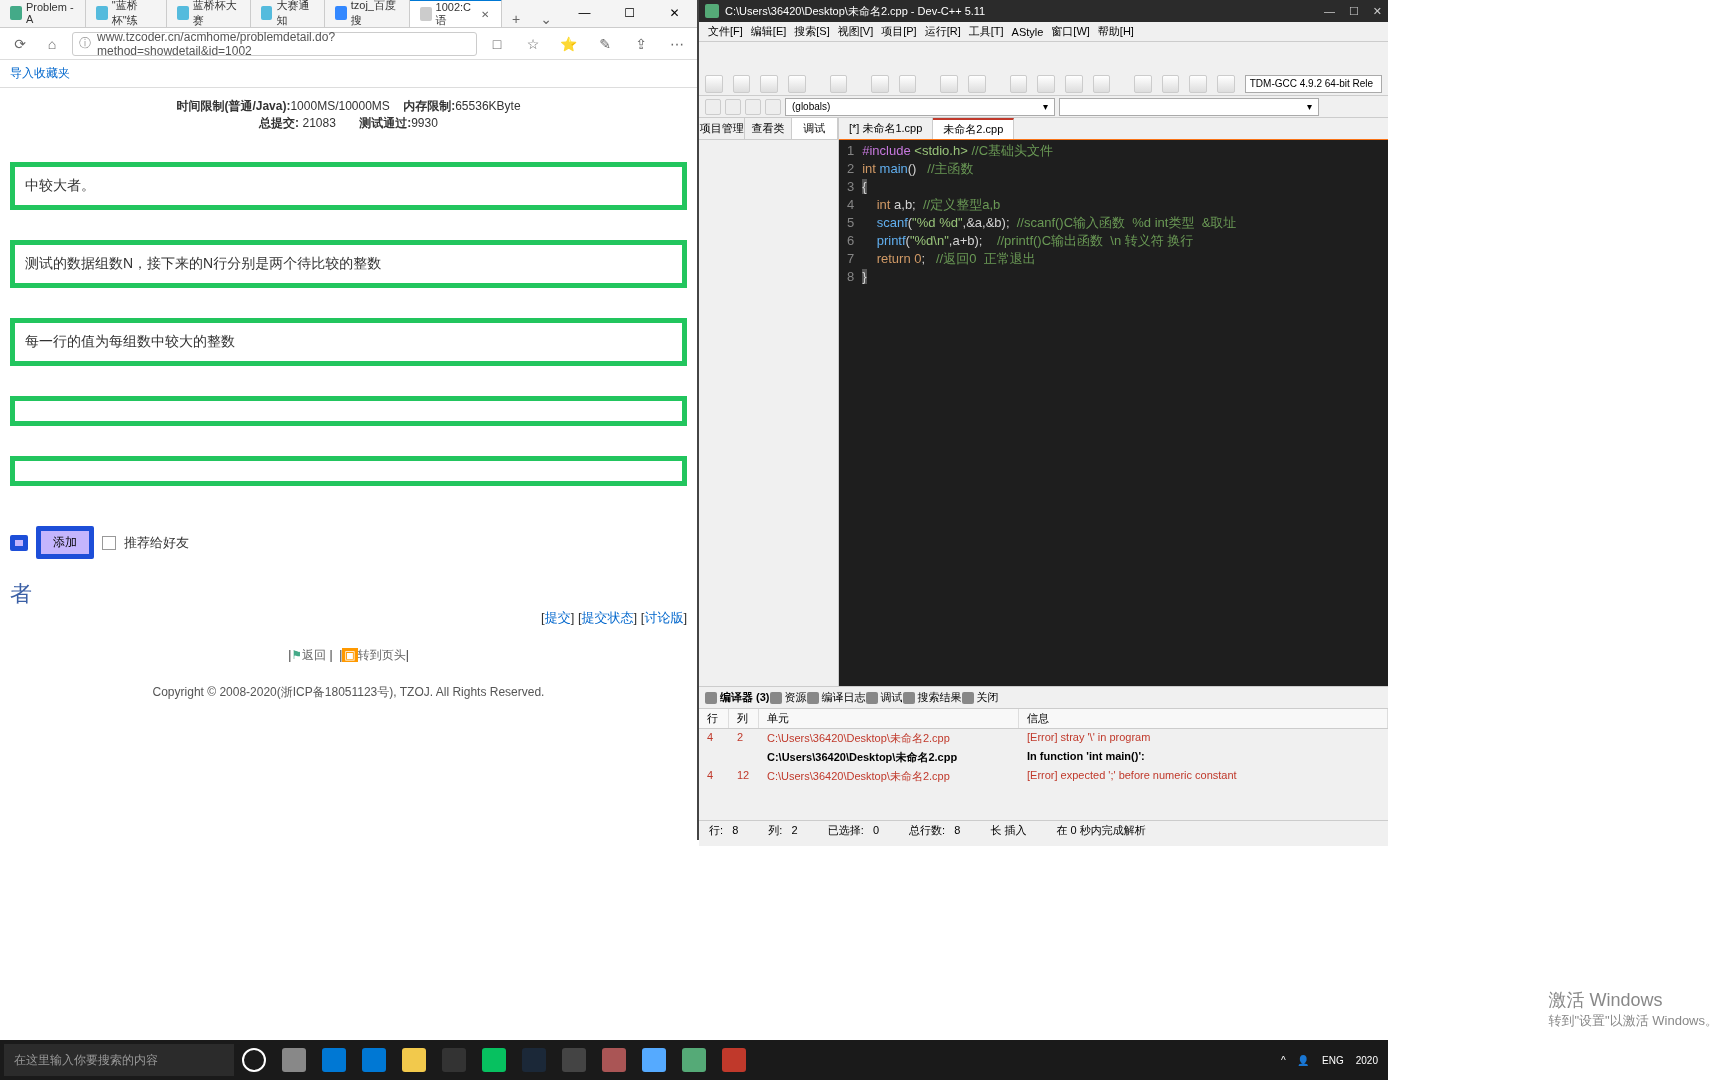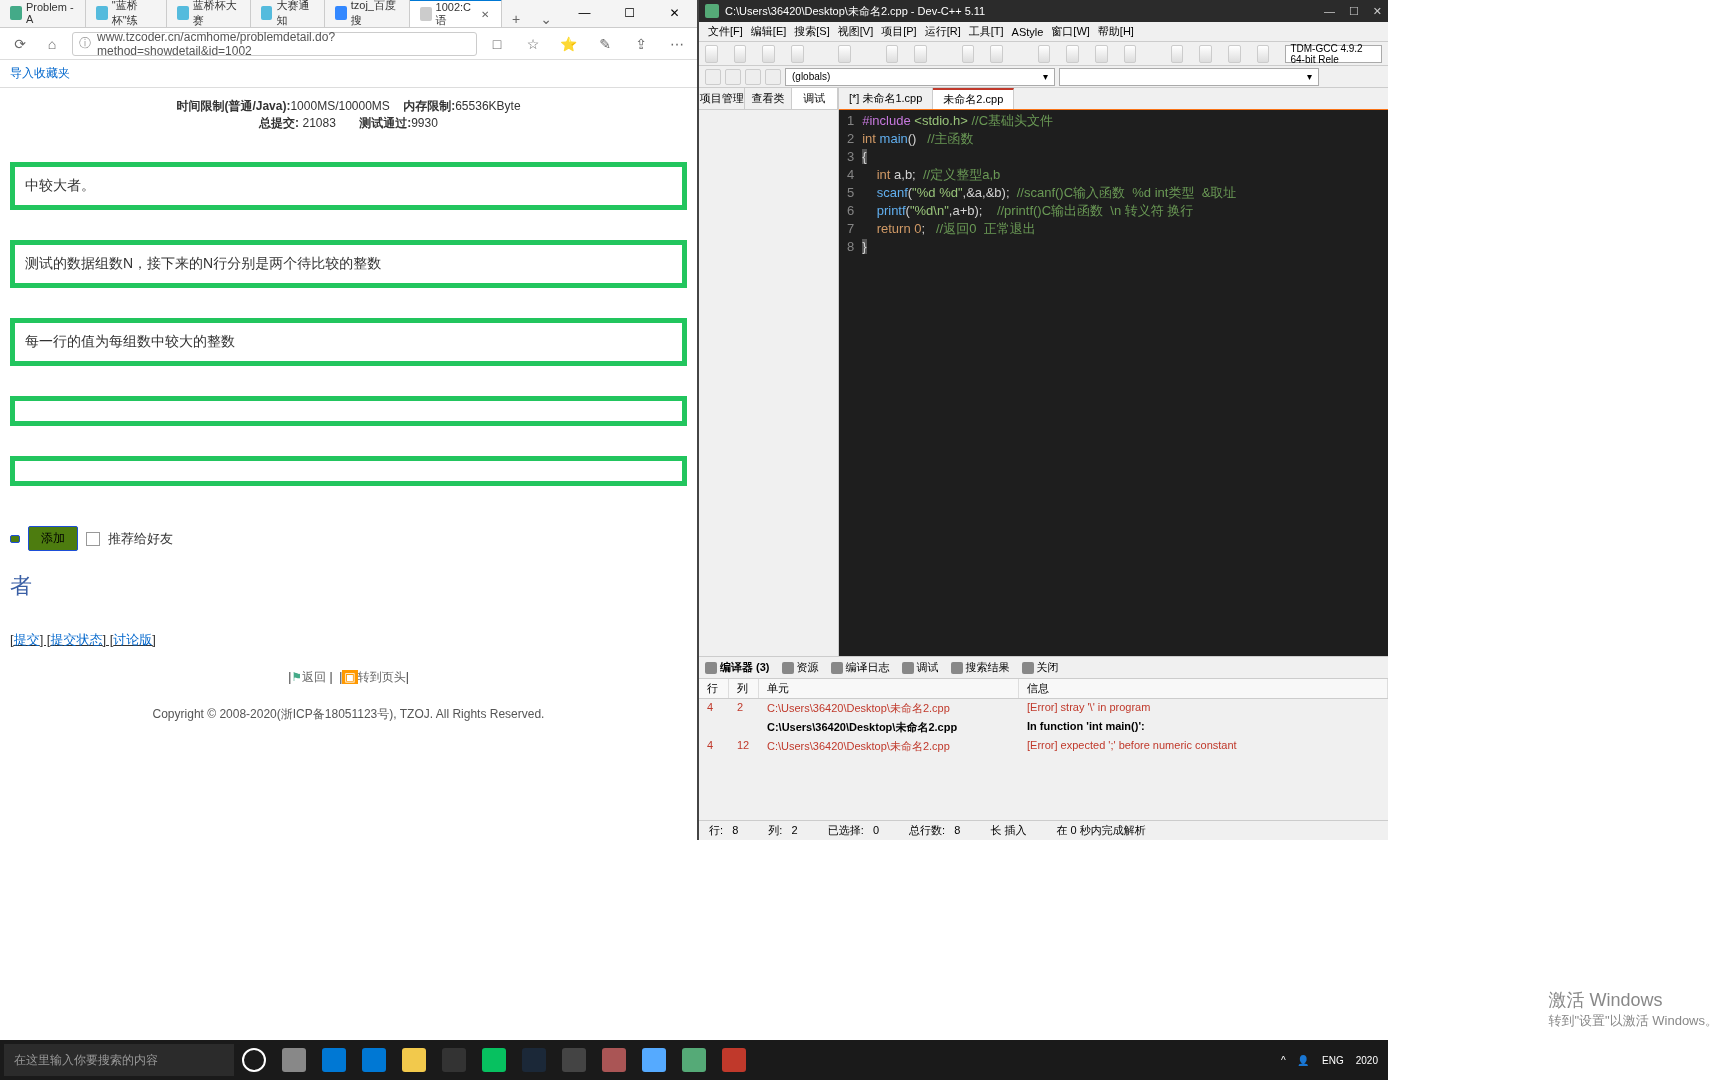--- a/index.html
+++ b/index.html
@@ -23,41 +23,41 @@
 .addr-right { display: flex; gap: 12px; }
 
 .bookmark-bar { height: 28px; display: flex; align-items: center; padding: 0 10px; font-size: 12px; color: #333; border-bottom: 1px solid #ddd; }
 .bookmark-link { color: #0066cc; cursor: pointer; }
 
 .page-content { padding: 10px; font-size: 13px; color: #333; }
 .page-meta { text-align: center; font-size: 12px; margin-bottom: 10px; }
 .page-meta b { font-weight: bold; }
 .section-box { border: 5px solid #22c55e; margin: 30px 0; padding: 10px; font-size: 14px; }
 .add-btn-row { display: flex; align-items: center; gap: 8px; margin-top: 40px; }
-.add-btn { border: 1px solid #1d4ed8; background: #4d7c0f; padding: 3px 12px; font-size: 12px; border-radius: 2px; }
+.add-btn { border: 5px solid #1d4ed8; background: #c4b5fd; padding: 3px 12px; font-size: 12px; border-radius: 2px; }
 .checkbox-sq { width: 14px; height: 14px; border: 1px solid #999; }
 .big-text { color: #3a5fa5; font-size: 22px; margin-top: 20px; }
 
-.bottom-links { text-align: left; margin-top: 30px; font-size: 13px; text-decoration: underline; }
+.bottom-links { text-align: right; font-size: 13px; }
 .bottom-links a { color: #0066cc; }
 .return-row { text-align: center; margin-top: 20px; font-size: 12px; }
 .return-row .flag { color: #4a8; }
 .return-row a { color: #666; }
 .copyright { text-align: center; margin-top: 20px; font-size: 12px; color: #555; }
 
 
 .devcpp { position: absolute; left: 697px; top: 0; width: 691px; height: 840px; background: #f0f0f0; border-left: 2px solid #444; }
 .dc-title { height: 22px; background: #2b2b2b; color: #fff; font-size: 11px; display: flex; align-items: center; padding: 0 6px; }
 .dc-title-icon { width: 14px; height: 14px; background: #5a7; border-radius: 2px; margin-right: 6px; }
 .dc-win-controls { margin-left: auto; display: flex; gap: 14px; color: #ccc; font-size: 11px; }
 
 .dc-menu { height: 20px; background: #f0f0f0; display: flex; align-items: center; gap: 2px; padding: 0 6px; font-size: 11px; border-bottom: 1px solid #ccc; }
 .dc-menu-item { padding: 0 3px; }
 
-.dc-toolbar { height: 24px; background: #f0f0f0; display: flex; align-items: center; gap: 16px; padding: 0 6px; border-bottom: 1px solid #ccc; }
+.dc-toolbar { height: 24px; background: #f0f0f0; display: flex; align-items: center; gap: 10px; padding: 0 6px; border-bottom: 1px solid #ccc; margin-top: 30px; }
 .tb-btn { width: 18px; height: 18px; border: 1px solid #ccc; background: linear-gradient(#fff,#ddd); border-radius: 2px; }
 .tb-sep { width: 4px; }
 .compiler-combo { margin-left: auto; height: 18px; border: 1px solid #aaa; background: #fff; font-size: 10px; padding: 0 4px; display: flex; align-items: center; width: 140px; }
 
 .dc-toolbar2 { height: 22px; background: #f0f0f0; display: flex; align-items: center; gap: 4px; padding: 0 6px; border-bottom: 1px solid #ccc; }
 .tb2-btn { width: 16px; height: 16px; border: 1px solid #ccc; background: #eee; border-radius: 2px; }
 .scope-combo { height: 18px; border: 1px solid #aaa; background: #fff; font-size: 10px; padding: 0 6px; display: flex; align-items: center; width: 270px; justify-content: space-between; }
 
 .dc-body { display: flex; height: 568px; }
 .dc-side-tabs { width: 140px; background: #f0f0f0; border-right: 1px solid #ccc; }
@@ -77,21 +77,21 @@
 .code-lines div { line-height: 18px; white-space: pre; }
 .kw { color: #d19a66; }
 .pp { color: #c678dd; }
 .str { color: #98c379; }
 .cmt { color: #6a9955; }
 .fn { color: #61afef; }
 .num { color: #d19a66; }
 .br-mark { background: #555; }
 
 .bottom-panel { height: 160px; background: #f0f0f0; border-top: 1px solid #ccc; }
-.bp-tabs { height: 22px; display: flex; align-items: center; padding: 0 6px; gap: 12px; font-size: 11px; border-bottom: 1px solid #ccc; }
+.bp-tabs { height: 22px; display: flex; align-items: center; padding: 0 6px; font-size: 11px; border-bottom: 1px solid #ccc; }
 .bp-tab { display: flex; align-items: center; gap: 3px; }
 .bp-tab.active { font-weight: bold; }
 .bp-icon { width: 12px; height: 12px; background: #888; border-radius: 2px; }
 
 .compiler-table { width: 100%; font-size: 11px; }
 .ct-head { display: flex; background: #f8f8f8; border-bottom: 1px solid #ccc; }
 .ct-head div { padding: 2px 8px; border-right: 1px solid #ddd; }
 .ct-row { display: flex; padding: 1px 0; }
 .ct-row div { padding: 1px 8px; }
 .ct-row.err { color: #c0392b; }

